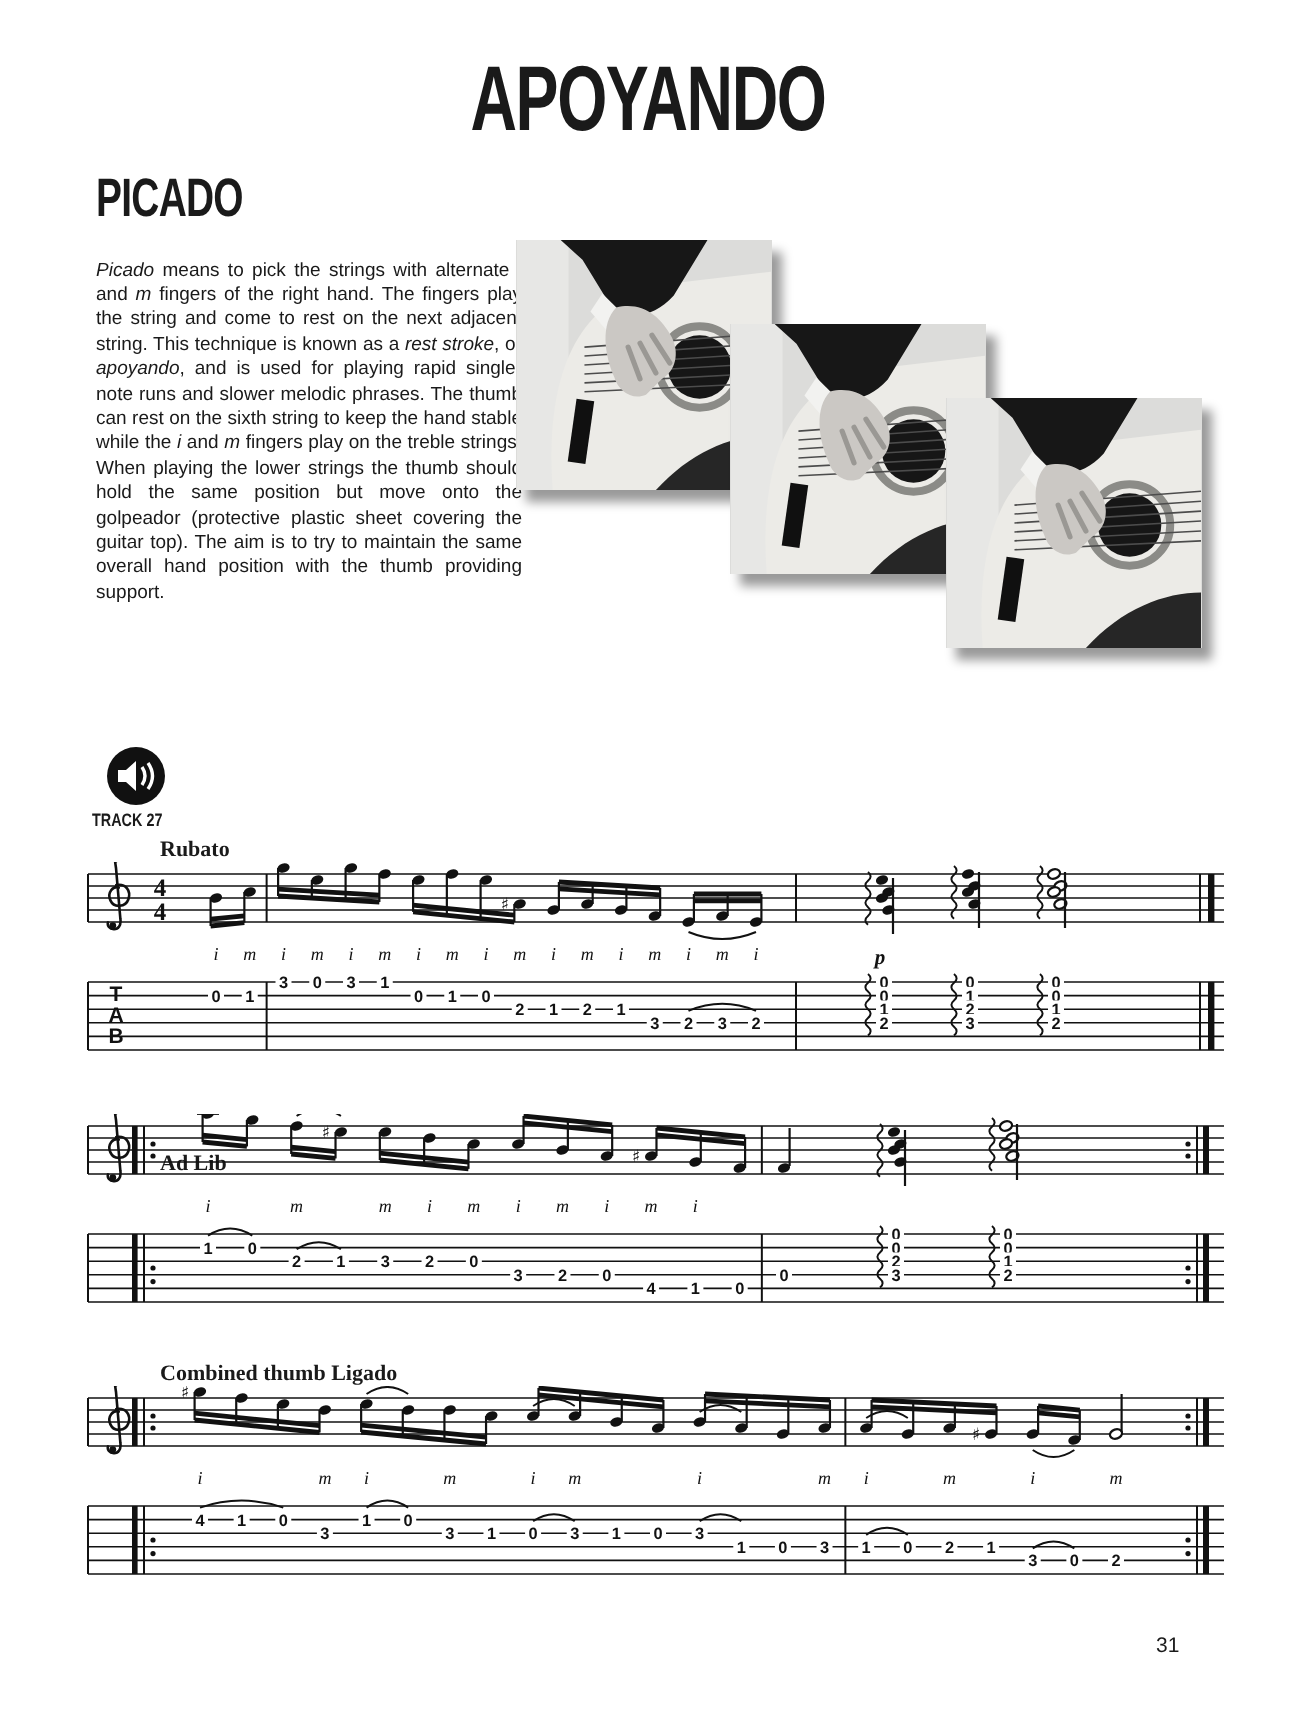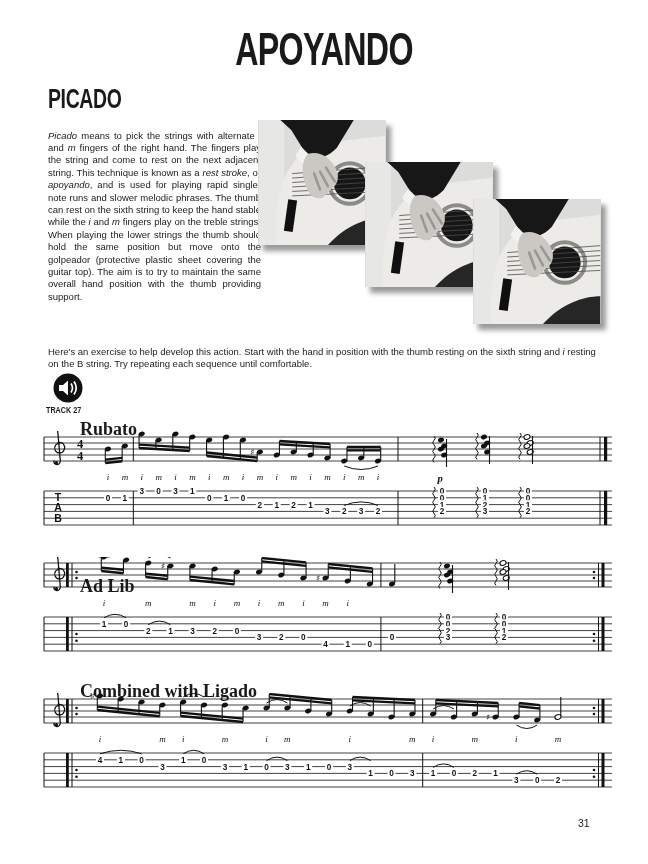--- a/index.html
+++ b/index.html
@@ -14,21 +14,21 @@
          line-height:12.4px;text-align:justify;}
   .exercise{position:absolute;left:48px;top:336px;width:560px;font-size:9.5px;line-height:12.6px;}
   .photo{position:absolute;width:128px;height:125px;background:#dcdcda;
          box-shadow:5px 6px 5px rgba(0,0,0,0.40);}
   .photo svg{display:block;width:100%;height:100%;}
   .p1{left:258px;top:120px;} .p2{left:365px;top:162px;} .p3{left:473px;top:199px;}
   .track{position:absolute;left:52px;top:372px;width:60px;}
   .track-label{position:absolute;left:46px;top:405px;font-size:9px;font-weight:bold;
                transform:scaleX(0.80);transform-origin:left;white-space:nowrap;}
   .sys-label{position:absolute;left:80px;font-family:"Liberation Serif",serif;
-             font-weight:bold;font-size:18px;}
+             font-weight:bold;font-size:11px;}
   .l1{top:419px;} .l2{top:576px;} .l3{top:681px;}
   .sys-svg{position:absolute;left:42px;width:572px;height:104px;}
   .s1{top:431px;} .s2{top:557px;} .s3{top:693px;}
   .pagenum{position:absolute;left:578px;top:817px;font-size:10.5px;}
   .hidden-defs{position:absolute;width:0;height:0;overflow:hidden;}
 </style>
 </head>
 <body>
 
 <div class="page">
@@ -73,21 +73,20 @@
       <svg viewBox="0 0 128 126">
         <use href="#guitar-photo"></use>
       </svg>
     </div>
   <div class="photo p3">
       <svg viewBox="0 0 128 126">
         <use href="#guitar-photo"></use>
       </svg>
     </div>
 
-  <p class="exercise"><span>Here's an exercise to help develop this action. Start with the hand in position with the thumb resting on the sixth string and </span><i>i</i><span> resting on the B string. Try repeating each sequence until comfortable.</span></p>
 
   <div class="track">
     <svg width="32" height="32" viewBox="0 0 32 32">
       <circle cx="16" cy="16" r="14.5" fill="#111"></circle>
       <polygon points="7,13 11,13 16,8.5 16,23.5 11,19 7,19" fill="#fff"></polygon>
       <path d="M19,11.5 Q22,16 19,20.5" stroke="#fff" stroke-width="1.7" fill="none"></path>
       <path d="M22,9.5 Q26.5,16 22,22.5" stroke="#fff" stroke-width="1.7" fill="none"></path>
     </svg>
   </div>
   <div class="track-label">TRACK 27</div>
@@ -425,21 +424,21 @@
       <circle cx="552" cy="15" r="1.3" fill="#111"></circle>
       <circle cx="552" cy="21" r="1.3" fill="#111"></circle>
       <circle cx="552" cy="77" r="1.3" fill="#111"></circle>
       <circle cx="552" cy="83.8" r="1.3" fill="#111"></circle>
       <line x1="556.5" y1="6" x2="556.5" y2="30" stroke="#111" stroke-width="1"></line>
       <line x1="556.5" y1="60" x2="556.5" y2="94" stroke="#111" stroke-width="1"></line>
       <rect x="559.5" y="6" width="3" height="24" fill="#111"></rect>
       <rect x="559.5" y="60" width="3" height="34" fill="#111"></rect>
     </svg>
 
-  <div class="sys-label l3">Combined with Ligado</div>
+  <div class="sys-label l3">Combined thumb Ligado</div>
   <svg class="sys-svg s3" viewBox="0 0 572 104">
       <line x1="2" y1="6" x2="570" y2="6" stroke="#111" stroke-width="0.8"></line>
       <line x1="2" y1="12" x2="570" y2="12" stroke="#111" stroke-width="0.8"></line>
       <line x1="2" y1="18" x2="570" y2="18" stroke="#111" stroke-width="0.8"></line>
       <line x1="2" y1="24" x2="570" y2="24" stroke="#111" stroke-width="0.8"></line>
       <line x1="2" y1="30" x2="570" y2="30" stroke="#111" stroke-width="0.8"></line>
       <line x1="2" y1="60" x2="570" y2="60" stroke="#111" stroke-width="0.8"></line>
       <line x1="2" y1="66.8" x2="570" y2="66.8" stroke="#111" stroke-width="0.8"></line>
       <line x1="2" y1="73.6" x2="570" y2="73.6" stroke="#111" stroke-width="0.8"></line>
       <line x1="2" y1="80.4" x2="570" y2="80.4" stroke="#111" stroke-width="0.8"></line>

